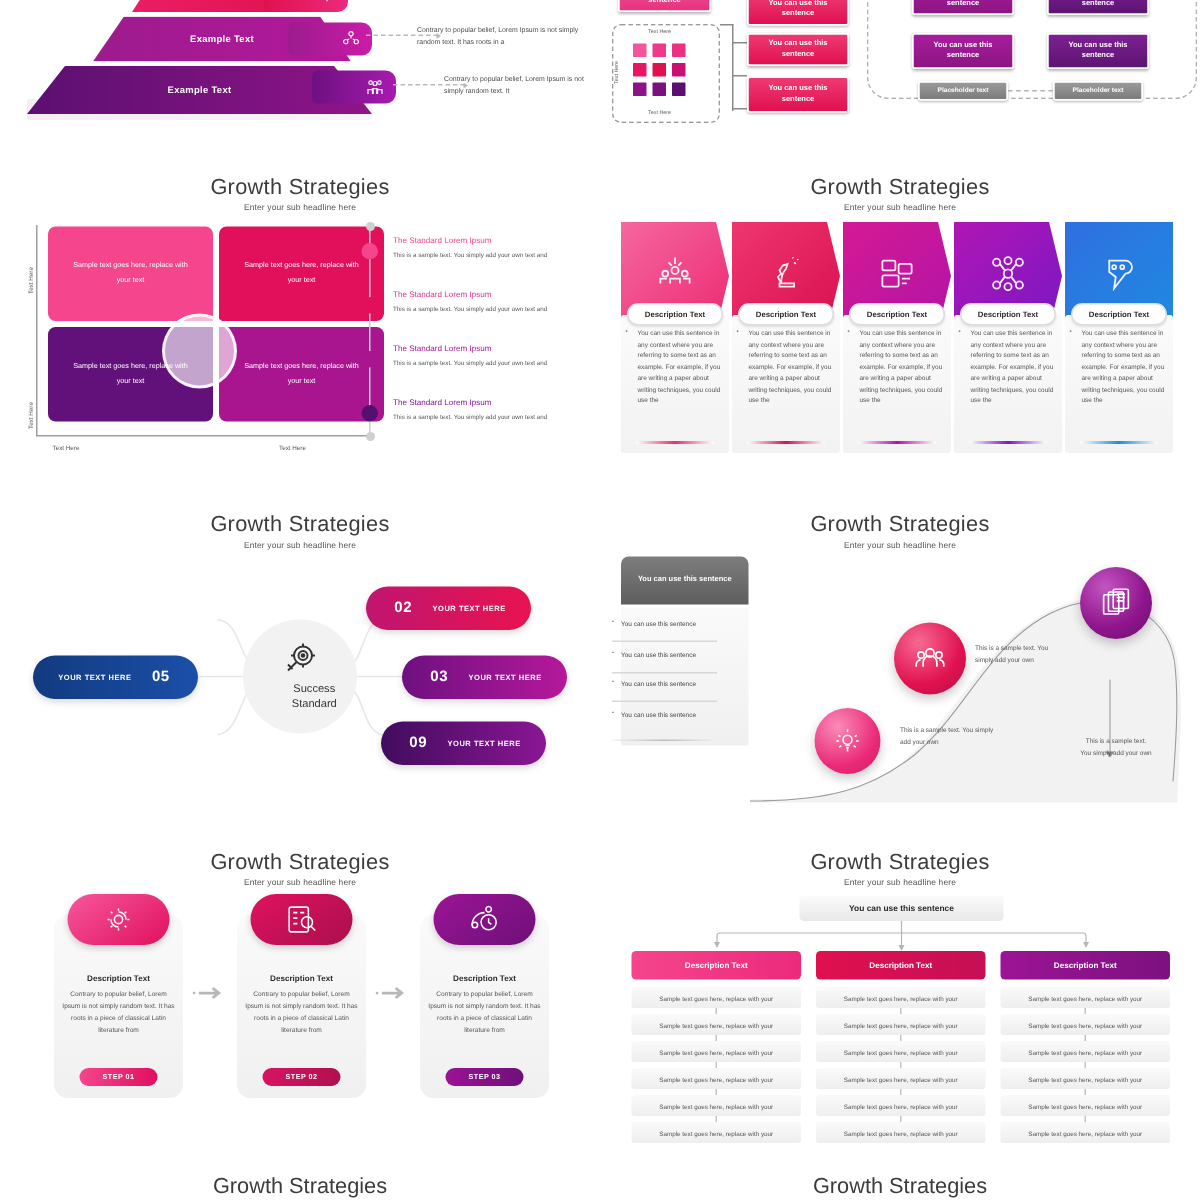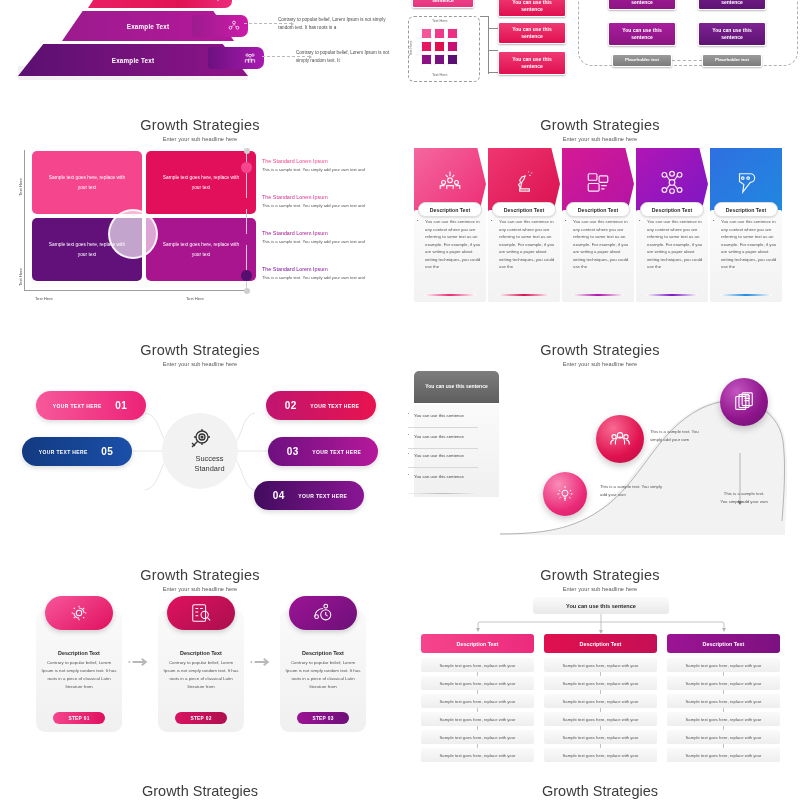--- a/index.html
+++ b/index.html
@@ -411,39 +411,35 @@
       <svg class="hub-ic" viewBox="0 0 24 24">
         <circle cx="14" cy="9" r="6"></circle>
           <circle cx="14" cy="9" r="3"></circle>
           <circle cx="14" cy="9" r="0.9" fill="#333"></circle>
         <path d="M9.7 13.3L4 19M4 15l3 3M14 1v2M14 15v2M20 9h2M6 9h2"></path>
       </svg>
       <div class="hub-label">Success</div>
       <div class="hub-label" style="margin-top:0;">Standard</div>
     </div>
 
-    <div class="spoke left" style="left:36px; top:56px; background:linear-gradient(90deg,#f7599b,#ec2277);">
-      <span>YOUR TEXT HERE</span>
-      <span class="num">01</span>
-    </div>
     <div class="spoke left" style="left:22px; top:102px; background:linear-gradient(90deg,#123a80,#1b4fa8);">
       <span>YOUR TEXT HERE</span>
       <span class="num">05</span>
     </div>
 
-    <div class="spoke right" style="left:266px; top:56px; background:linear-gradient(90deg,#c01570,#e8134f);">
+    <div class="spoke right" style="left:244px; top:56px; background:linear-gradient(90deg,#c01570,#e8134f);">
       <span class="num">02</span>
       <span>YOUR TEXT HERE</span>
     </div>
     <div class="spoke right" style="left:268px; top:102px; background:linear-gradient(90deg,#6e1080,#b5189b);">
       <span class="num">03</span>
       <span>YOUR TEXT HERE</span>
     </div>
     <div class="spoke right" style="left:254px; top:146px; background:linear-gradient(90deg,#410c5e,#8a1694);">
-      <span class="num">04</span>
+      <span class="num">09</span>
       <span>YOUR TEXT HERE</span>
     </div>
   </div>
 
   <div class="slide">
     <div class="s-title">Growth Strategies</div>
     <div class="s-sub">Enter your sub headline here</div>
 
     <svg style="position:absolute; left:0; top:0; width:400px; height:225px;">
       <path d="M100 200 L100 198 C140 198 175 196 205 170 C240 140 255 95 300 72 C340 52 380 70 385 105 C390 140 385 175 385 200 Z" fill="#f2f2f2"></path>

